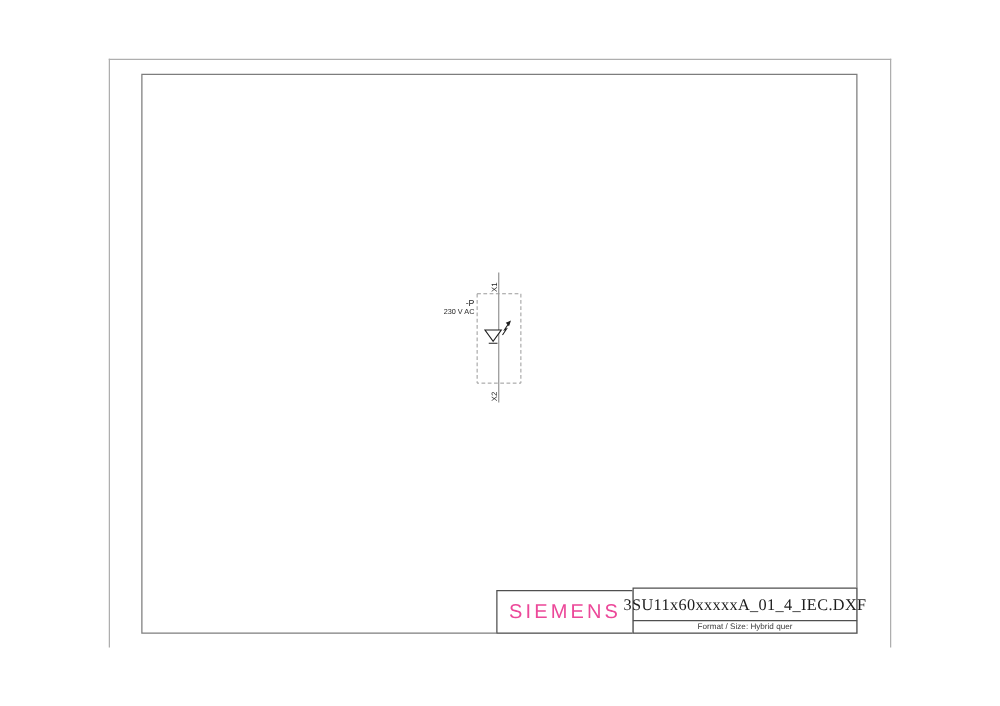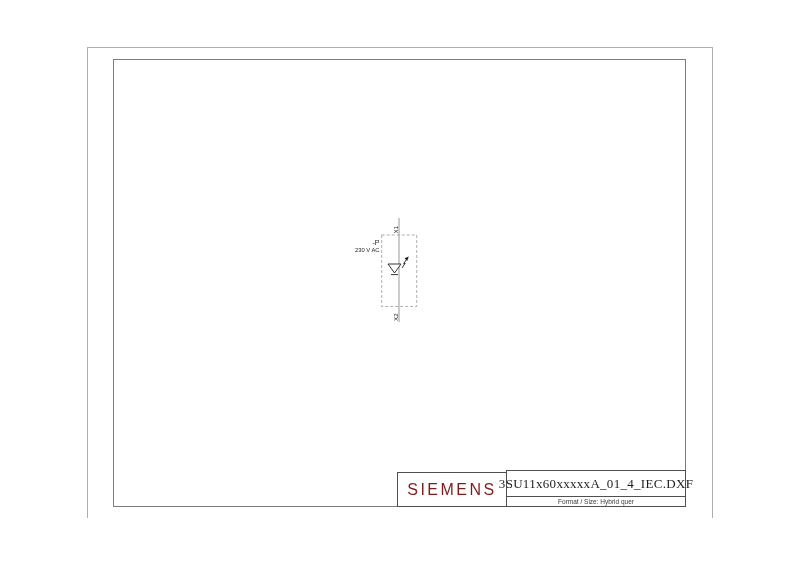--- a/index.html
+++ b/index.html
@@ -61,21 +61,21 @@
   }
   .tb-brand {
     left: 397px;
     top: 472px;
     width: 110px;
     height: 35px;
   }
   .tb-brand span {
     font-size: 16px;
     letter-spacing: 2.5px;
-    color: #7f1d1d;
+    color: #ec4899;
     white-space: nowrap;
   }
   .tb-file {
     left: 506px;
     top: 470px;
     width: 180px;
     height: 27px;
   }
   .tb-file span {
     font-size: 13px;

